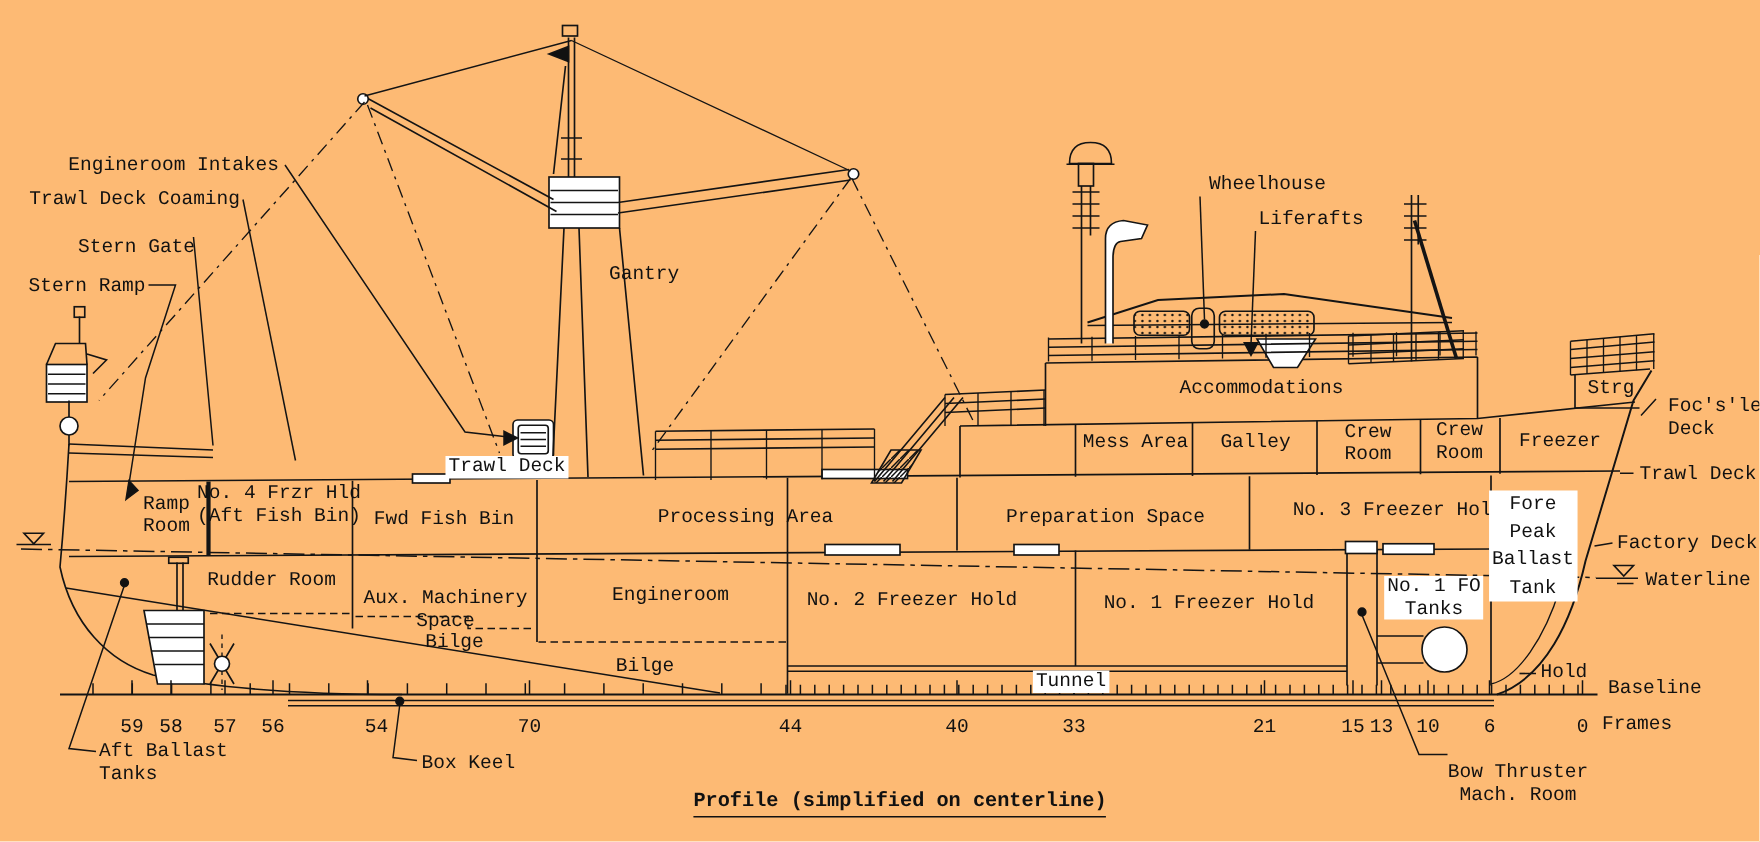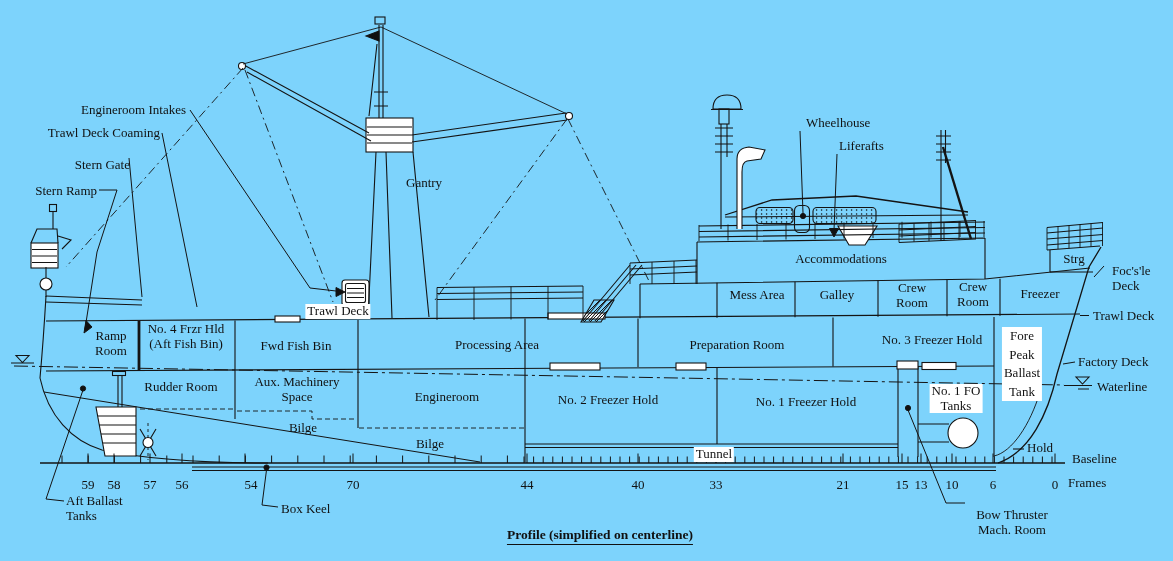--- a/index.html
+++ b/index.html
@@ -1,17 +1,17 @@
 <!DOCTYPE html>
 <html><head>
 <meta charset="utf-8">
 <style>
   html,body{margin:0;padding:0;background:#fff;}
-  .stage{position:relative;width:1173px;height:561px;background:#7dd3fc;overflow:hidden;
-         font-family:Liberation Serif, serif;color:#111;}
+  .stage{position:relative;width:1173px;height:561px;background:#fdba74;overflow:hidden;
+         font-family:Liberation Mono, monospace;color:#111;}
   .stage svg{position:absolute;left:0;top:0;}
   #labels{position:absolute;left:0;top:0;width:100%;height:100%;pointer-events:none;}
   .lbl{position:absolute;font-size:13px;line-height:14.5px;color:#111;white-space:pre-line;}
   .c{transform:translateX(-50%);text-align:center;}
   .r{transform:translateX(-100%);text-align:right;}
   .sp{line-height:18.5px;}
   .bg{background:#fff;padding:0 2px;}
   .title{font-weight:bold;font-size:13.5px;border-bottom:1.5px solid #111;padding-bottom:1px;}
   .num{position:absolute;font-size:13px;transform:translateX(-50%);}
 </style>
@@ -308,24 +308,24 @@
 Room</span>
       <span class="lbl c " style="left: 973px; top: 280px;">Crew
 Room</span>
       <span class="lbl c " style="left: 1040px; top: 287px;">Freezer</span>
       <span class="lbl c " style="left: 111px; top: 329px;">Ramp
 Room</span>
       <span class="lbl c " style="left: 186px; top: 322px;">No. 4 Frzr Hld
 (Aft Fish Bin)</span>
       <span class="lbl c " style="left: 296px; top: 339px;">Fwd Fish Bin</span>
       <span class="lbl c " style="left: 497px; top: 338px;">Processing Area</span>
-      <span class="lbl c " style="left: 737px; top: 338px;">Preparation Room</span>
+      <span class="lbl c " style="left: 737px; top: 338px;">Preparation Space</span>
       <span class="lbl c " style="left: 932px; top: 333px;">No. 3 Freezer Hold</span>
       <span class="lbl c " style="left: 181px; top: 380px;">Rudder Room</span>
-      <span class="lbl c " style="left: 297px; top: 375px;">Aux. Machinery
+      <span class="lbl c " style="left: 297px; top: 392px;">Aux. Machinery
 Space</span>
       <span class="lbl c " style="left: 447px; top: 390px;">Engineroom</span>
       <span class="lbl c " style="left: 608px; top: 393px;">No. 2 Freezer Hold</span>
       <span class="lbl c " style="left: 806px; top: 395px;">No. 1 Freezer Hold</span>
       <span class="lbl c bg" style="left: 956px; top: 384px;">No. 1 FO
 Tanks</span>
       <span class="lbl c sp bg" style="left: 1022px; top: 327px;">Fore
 Peak
 Ballast
 Tank</span>

